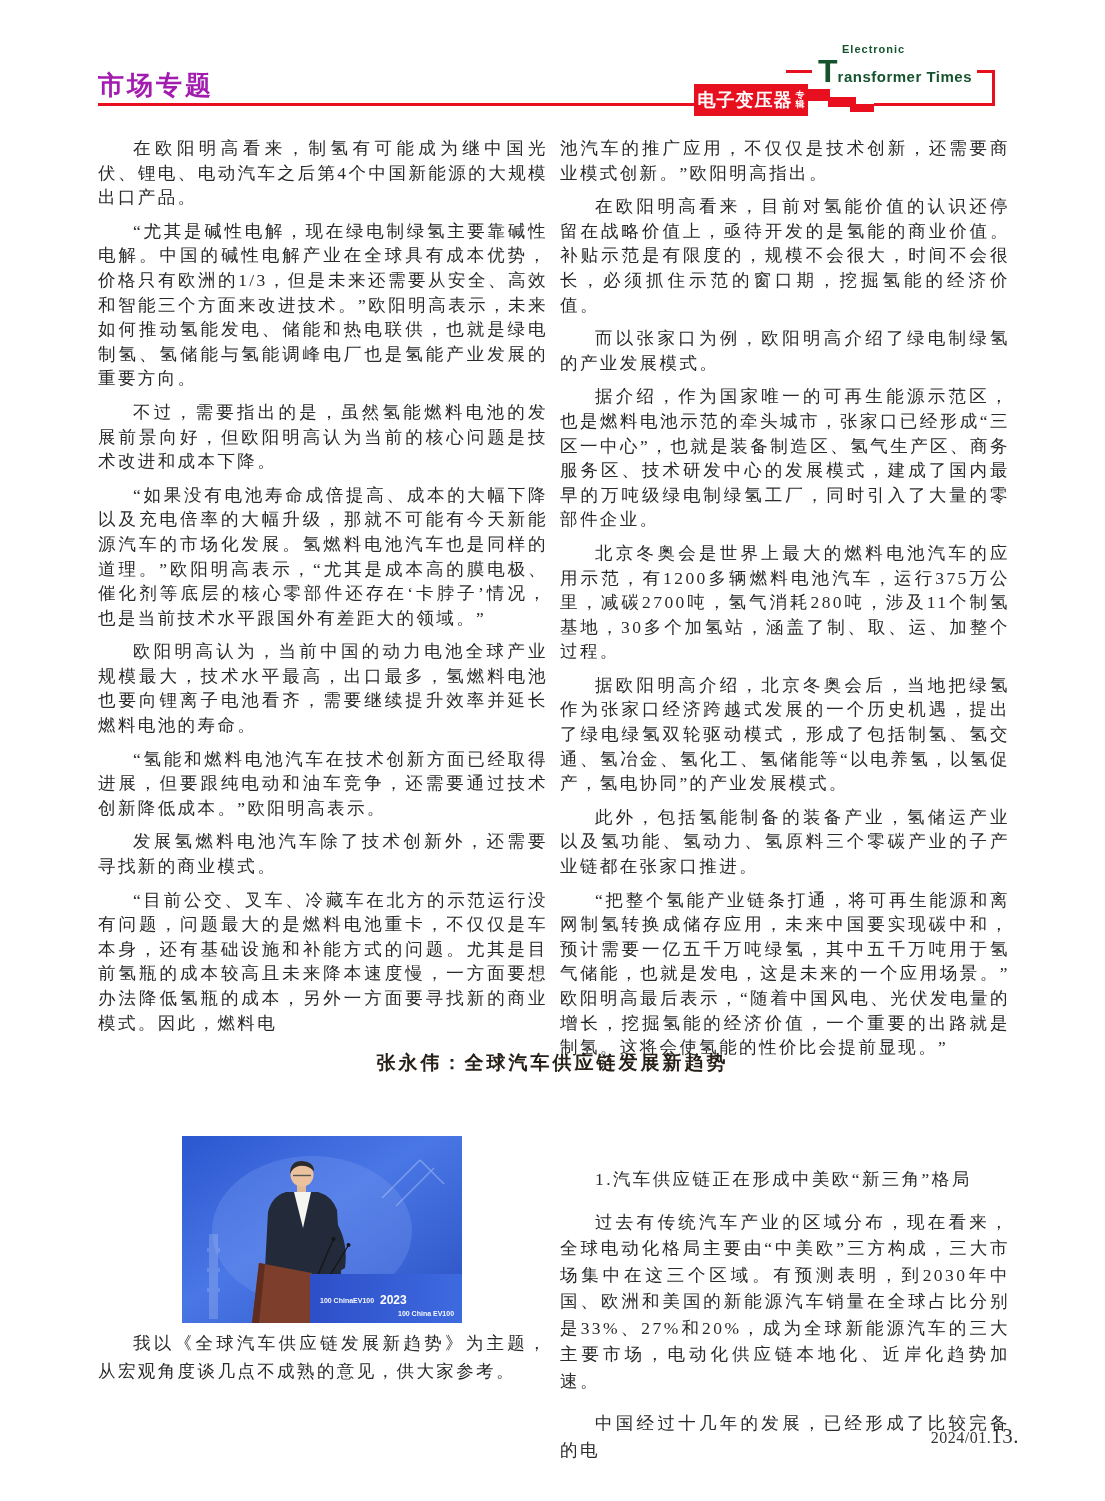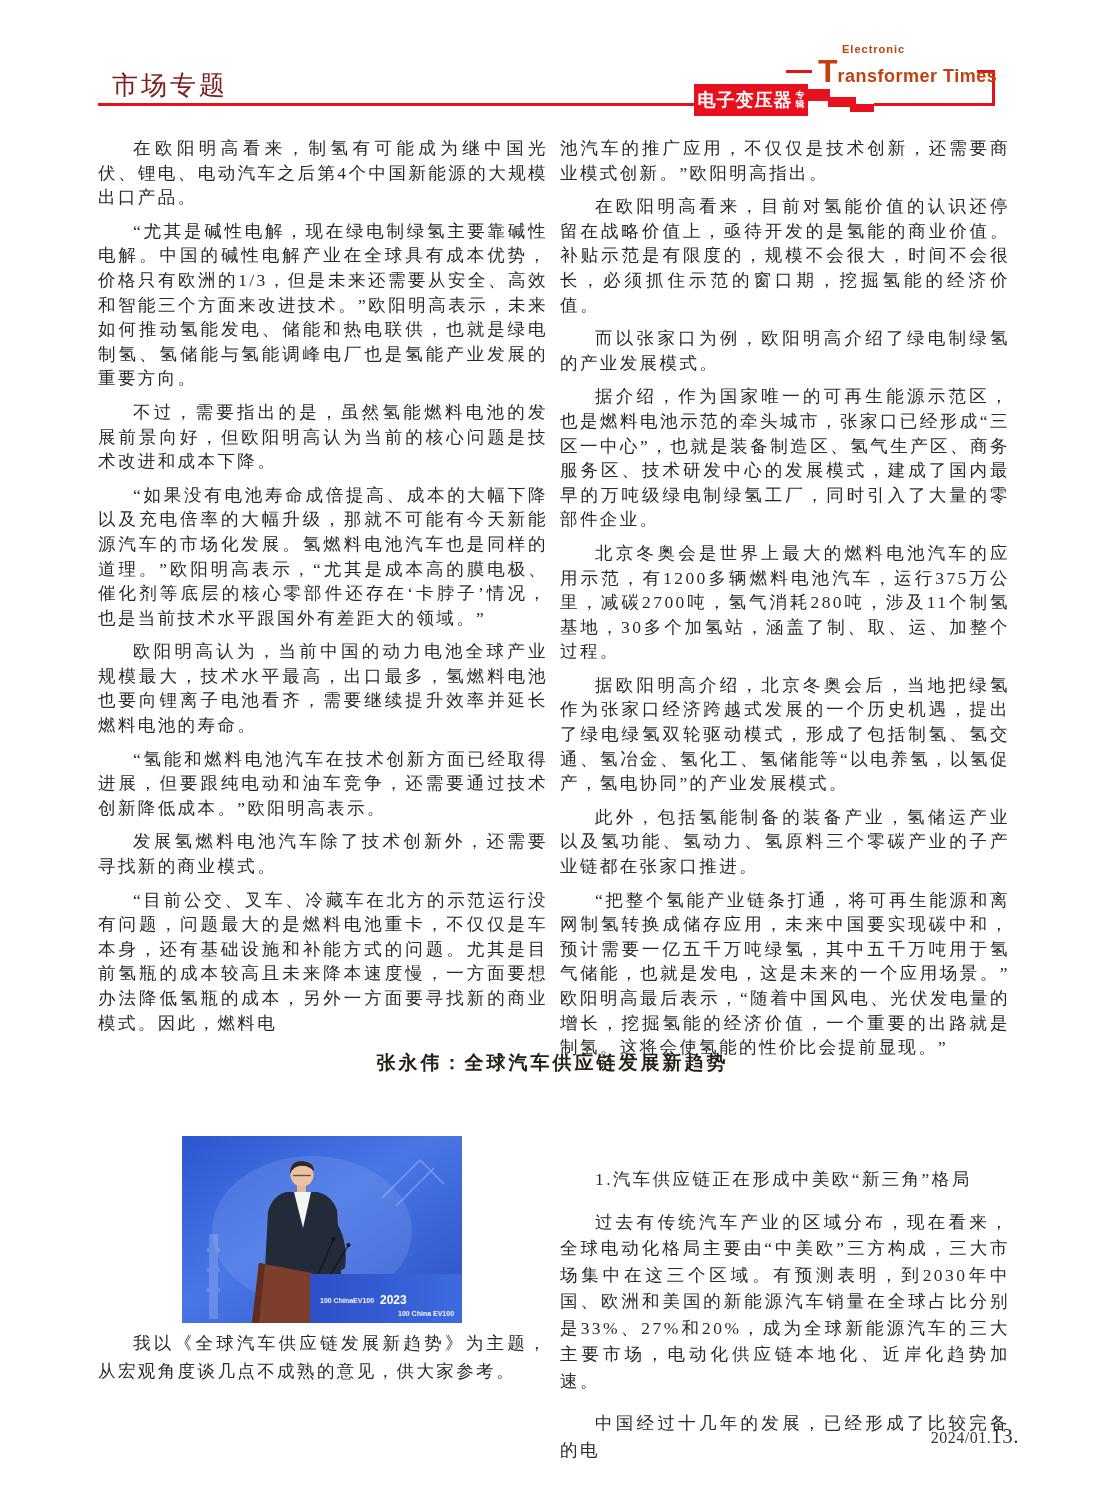--- a/index.html
+++ b/index.html
@@ -2,23 +2,23 @@
 <html lang="zh"><head>
 <meta charset="utf-8">
 <style>
   html,body{margin:0;padding:0;background:#ffffff;}
   .page{
     position:relative;width:1105px;height:1501px;background:#ffffff;
     font-family:"Liberation Serif", serif;color:#262626;overflow:hidden;
   }
   
   .section-title{
-    position:absolute;left:112px;top:68px;
-    font-family:"Liberation Sans", sans-serif;font-weight:normal;
-    font-size:26px;color:#7f1d1d;letter-spacing:3px;
+    position:absolute;left:98px;top:68px;
+    font-family:"Liberation Sans", sans-serif;font-weight:bold;
+    font-size:26px;color:#a21caf;letter-spacing:3px;
   }
   .redbar{position:absolute;background:#e8101e;}
   .rule-left{left:98px;top:103px;width:597px;height:2.5px;}
   .rule-right{left:874px;top:103px;width:121px;height:2.5px;}
   .logo-dash-left{left:786px;top:70px;width:26px;height:3px;}
   .logo-dash-right{left:977px;top:70px;width:17px;height:3px;}
   .logo-vert{left:992px;top:70px;width:3px;height:35px;}
   .step1{left:806px;top:89px;width:24px;height:12px;}
   .step2{left:828px;top:97px;width:28px;height:10px;}
   .step3{left:850px;top:104px;width:24px;height:8px;}
@@ -26,26 +26,26 @@
     position:absolute;left:694px;top:84px;width:114px;height:32px;
     background:#e8101e;color:#ffffff;display:flex;align-items:center;justify-content:center;
     font-family:"Liberation Sans", sans-serif;
   }
   .tbox-main{font-size:18px;font-weight:bold;letter-spacing:1px;line-height:1;}
   .tbox-sub{
     display:inline-block;width:1em;font-size:9px;line-height:1.05;
     word-break:break-all;margin-left:3px;font-weight:bold;
   }
   .masthead{
-    position:absolute;left:818px;top:44px;color:#c2410c;
+    position:absolute;left:818px;top:44px;color:#14532d;
     font-family:"Liberation Sans", sans-serif;font-weight:bold;line-height:1;
   }
   .masthead .m-top{display:block;font-size:11px;margin-left:24px;letter-spacing:1px;}
   .masthead .m-T{font-size:32px;}
-  .masthead .m-rest{font-size:18px;letter-spacing:0.5px;}
+  .masthead .m-rest{font-size:15px;letter-spacing:0.5px;}
   
   .col{
     position:absolute;width:450px;font-size:17.5px;line-height:24.6px;
     text-align:justify;letter-spacing:2.4px;color:#2a2a2a;
   }
   .col p{margin:0 0 9px 0;text-indent:2em;}
   .col p.noindent{text-indent:0;}
   .col-left{left:98px;top:136px;}
   .col-right{left:560px;top:136px;}
   

